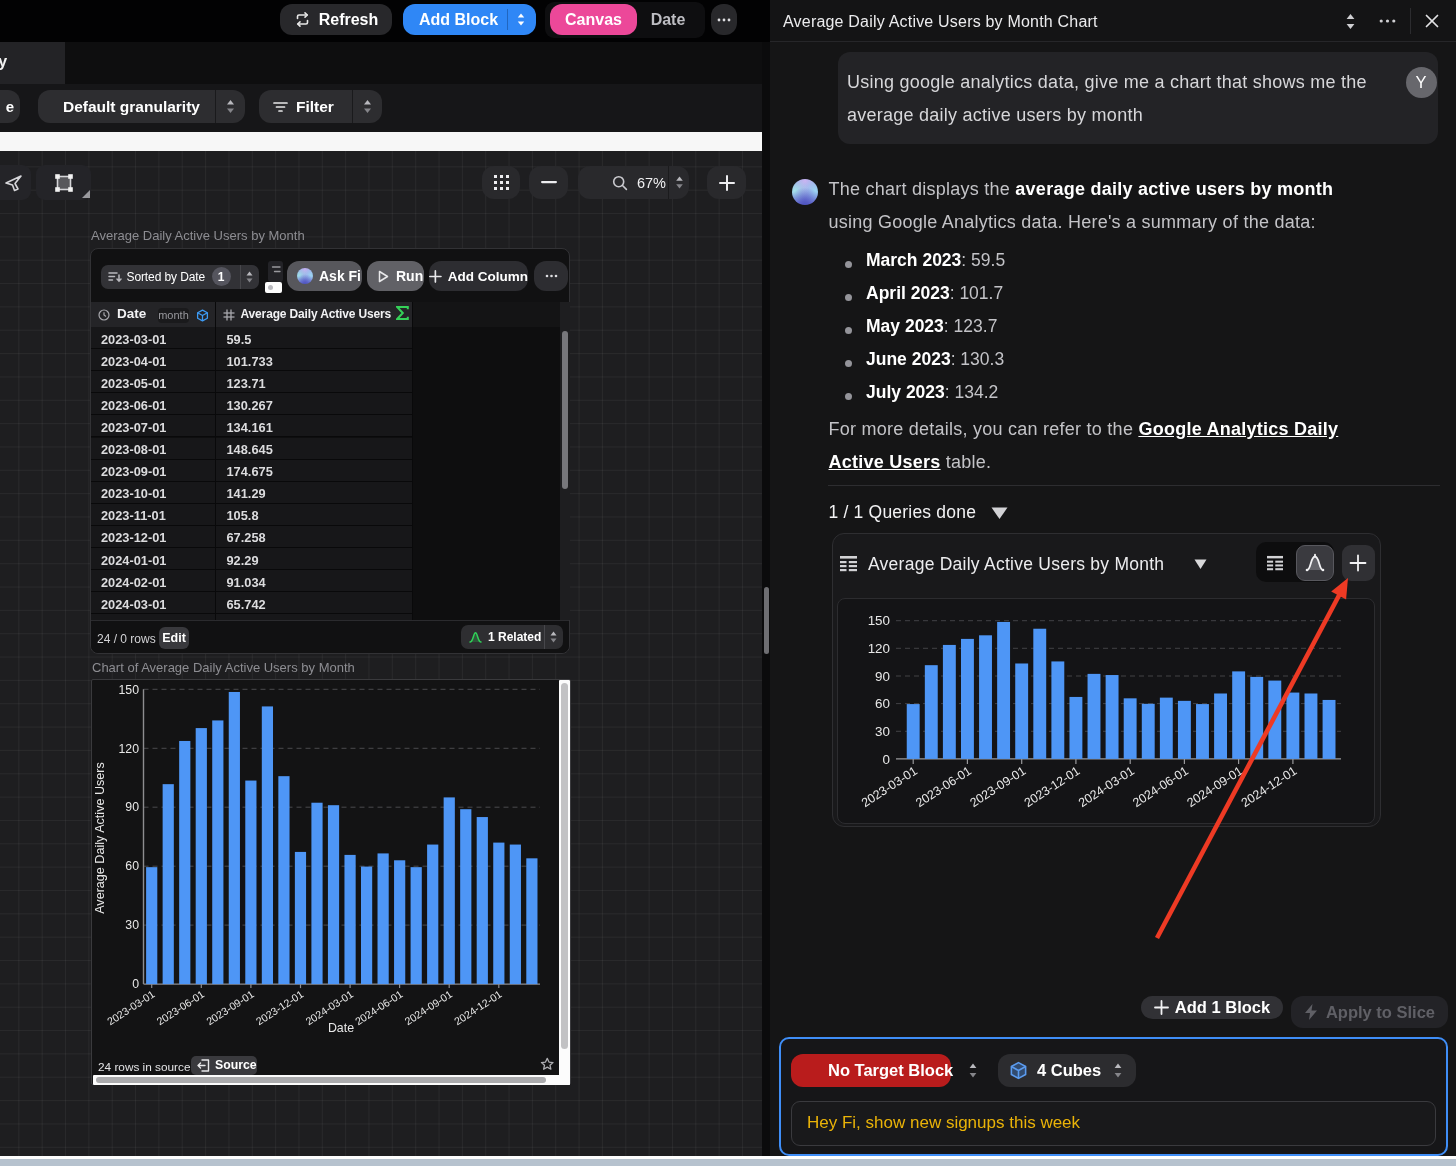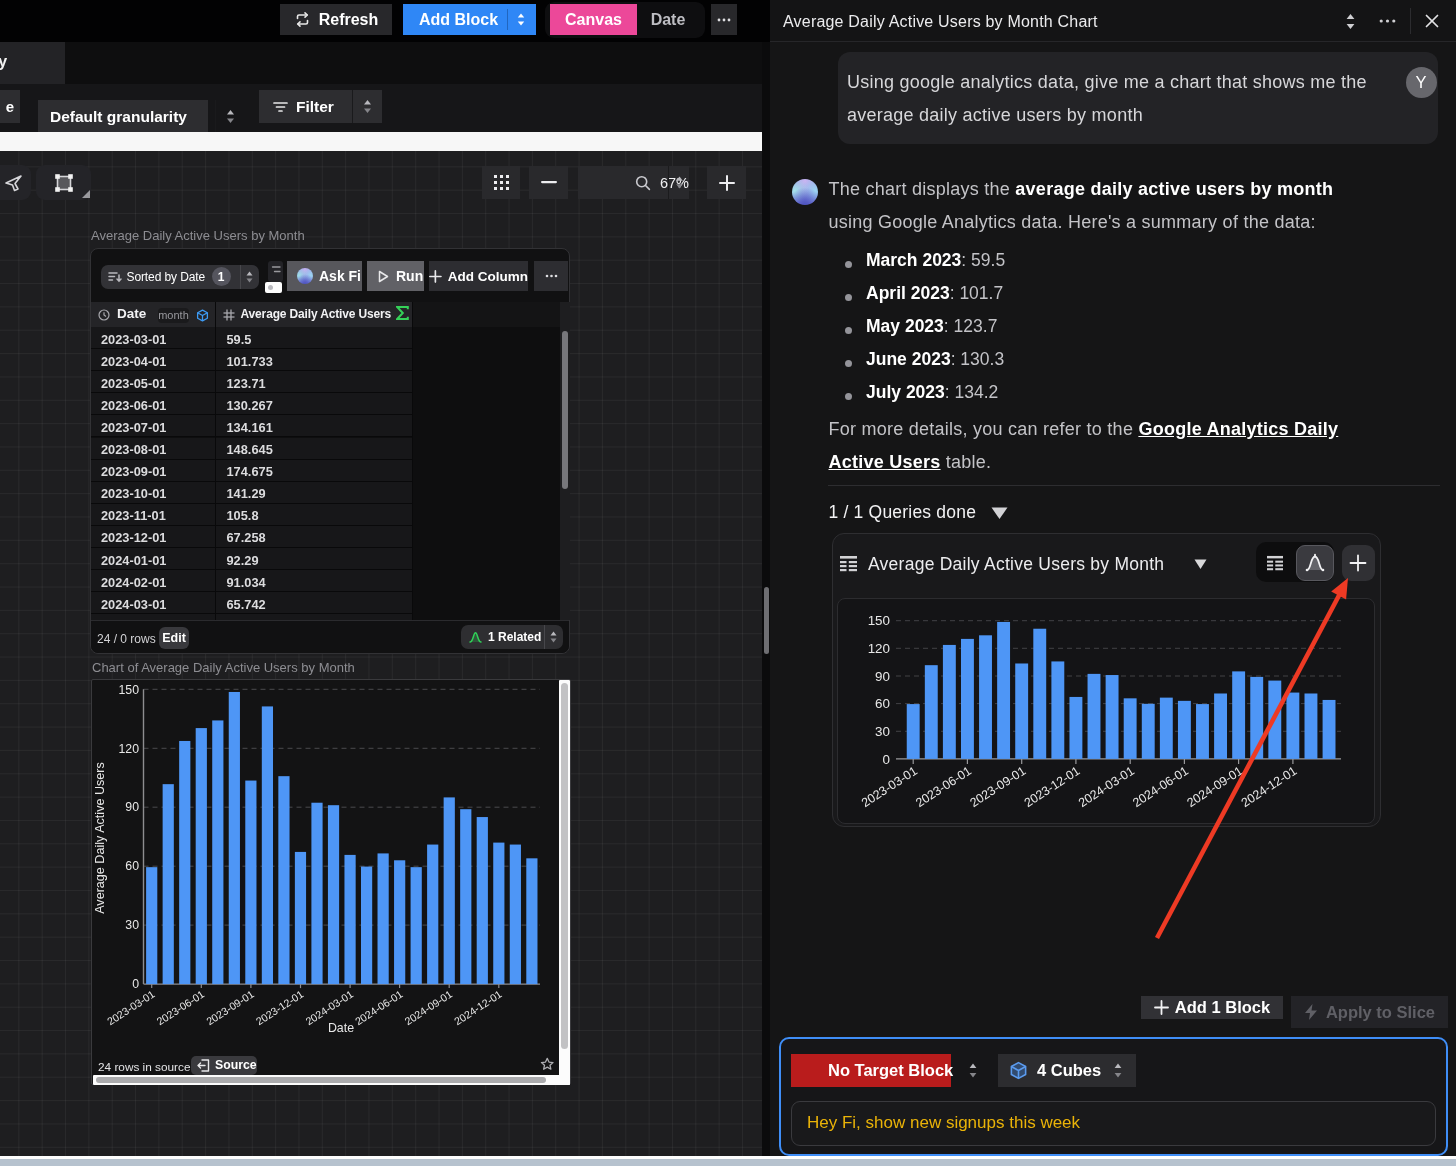--- a/index.html
+++ b/index.html
@@ -1,19 +1,19 @@
 <!DOCTYPE html>
 <html><head><meta charset="utf-8">
 <style>
 * { margin:0; padding:0; box-sizing:border-box; }
 html,body { width:1456px; height:1166px; overflow:hidden; background:#0b0b0c;
   font-family:"Liberation Sans", sans-serif; }
 .abs { position:absolute; }
 .btn { position:absolute; display:flex; align-items:center; justify-content:center;
-  border-radius:0; color:#fff; white-space:nowrap; }
+  border-radius:12px; color:#fff; white-space:nowrap; }
 svg { display:block; }
 .trow { position:absolute; left:0; width:321px; height:22.1px; background:#171719;
   border-bottom:1px solid #09090a; font-size:12.8px; font-weight:bold; color:#dcdcde; }
 .tc1 { position:absolute; left:10px; top:4.5px; width:114px; }
 .tc2 { position:absolute; left:135.5px; top:4.5px; }
 </style></head>
 <body>
 <div class="abs" style="left:0;top:0;width:770px;height:42px;background:#020203"></div>
 <div class="btn" style="left:280px;top:4px;width:112px;height:31px;background:#28282b;font-size:16px;font-weight:bold;gap:8px">
 <svg width="17" height="17" viewBox="0 0 17 17" fill="none" stroke="#e8e8e8" stroke-width="1.6" stroke-linecap="round" stroke-linejoin="round">
@@ -40,21 +40,21 @@
       <circle cx="12" cy="2" r="1.4"></circle>
     </svg>
   </div>
 <div class="abs" style="left:0;top:42px;width:762px;height:42px;background:#0e0e0f"></div>
 <div class="abs" style="left:0;top:42px;width:65px;height:42px;background:#232326"></div>
 <div class="abs" style="left:0;top:53px;width:7px;height:18px;overflow:hidden;color:#f2f2f2;font-size:16px;font-weight:bold">
     <span style="position:absolute;left:-8px;top:0">ry</span>
   </div>
 <div class="abs" style="left:0;top:84px;width:762px;height:48px;background:#161618"></div>
 <div class="btn" style="left:-26px;top:90px;width:46px;height:33px;background:#2d2d30;font-size:15px;font-weight:bold;justify-content:flex-end;padding-right:6px">e</div>
-<div class="btn" style="left:38px;top:100px;width:170px;height:33px;background:#2d2d30;font-size:15.5px;font-weight:bold;justify-content:flex-start;padding-left:12px">Default granularity
+<div class="btn" style="left:38px;top:90px;width:207px;height:33px;background:#2d2d30;font-size:15.5px;font-weight:bold;justify-content:flex-start;padding-left:25px">Default granularity
 <div class="abs" style="left:177px;top:0;width:1px;height:33px;background:#1a1a1c"></div>
 <svg class="abs" style="left:186px;top:9px" width="13" height="15" viewBox="0 0 13 15">
       <path d="M6.5 1 L10 5.6 H3 Z" fill="#b9b9be"></path>
       <path d="M6.5 14 L3 9.4 H10 Z" fill="#85858a"></path>
     </svg></div>
 <div class="btn" style="left:259px;top:90px;width:123px;height:33px;background:#2d2d30;font-size:15.5px;font-weight:bold;justify-content:flex-start;padding-left:14px;gap:8px">
 <svg width="15" height="12" viewBox="0 0 15 12" stroke="#e8e8e8" stroke-width="1.7" stroke-linecap="round">
       <line x1="1" y1="2" x2="14" y2="2"></line>
       <line x1="3.5" y1="6" x2="11.5" y2="6"></line>
       <line x1="6" y1="10" x2="9" y2="10"></line>
@@ -100,21 +100,21 @@
       <rect x="0" y="12" width="3" height="3"></rect>
       <rect x="6" y="12" width="3" height="3"></rect>
       <rect x="12" y="12" width="3" height="3"></rect>
     </svg>
   </div>
 <div class="btn" style="left:529px;top:166px;width:39px;height:33px;background:#29292c">
     <svg width="16" height="3" viewBox="0 0 16 3">
       <rect width="16" height="2.2" rx="1.1" fill="#ededf0"></rect>
     </svg>
   </div>
-<div class="btn" style="left:578px;top:166px;width:111px;height:33px;background:#29292c;font-size:14.5px;justify-content:flex-end;padding-left:11px;gap:9px">
+<div class="btn" style="left:578px;top:166px;width:111px;height:33px;background:#29292c;font-size:14.5px;justify-content:center;padding-left:11px;gap:9px">
 <svg width="16" height="16" viewBox="0 0 16 16" fill="none" stroke="#c9c9ce" stroke-width="1.6" stroke-linecap="round">
       <circle cx="6.7" cy="6.7" r="5"></circle>
       <line x1="10.5" y1="10.5" x2="14.4" y2="14.4"></line>
     </svg>
 <span style="color:#f0f0f2">67%</span>
 <div class="abs" style="left:90px;top:0;width:1px;height:33px;background:#1b1b1d"></div>
 <svg class="abs" style="left:96px;top:10px" width="11" height="13" viewBox="0 0 11 13">
       <path d="M5.5 0.5 L8.8 4.8 H2.2 Z" fill="#b9b9be"></path>
       <path d="M5.5 12.5 L2.2 8.2 H8.8 Z" fill="#85858a"></path>
     </svg>

